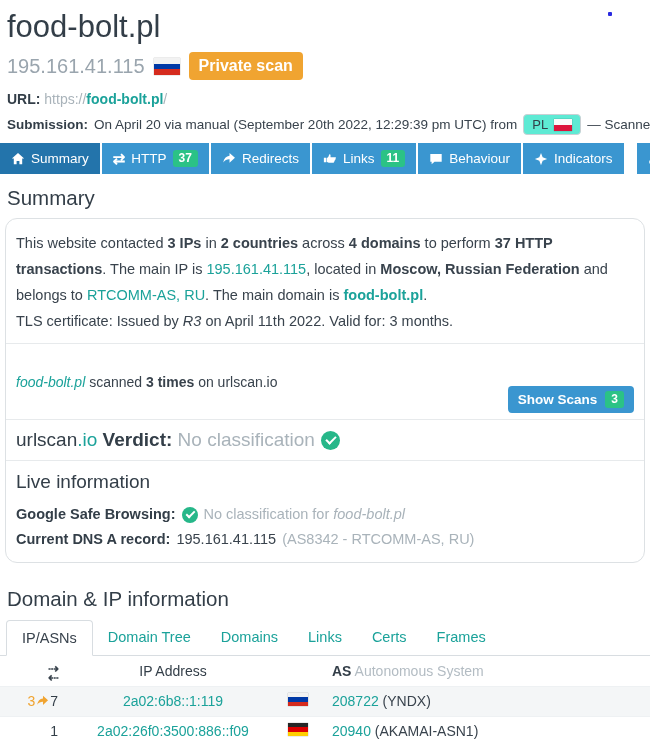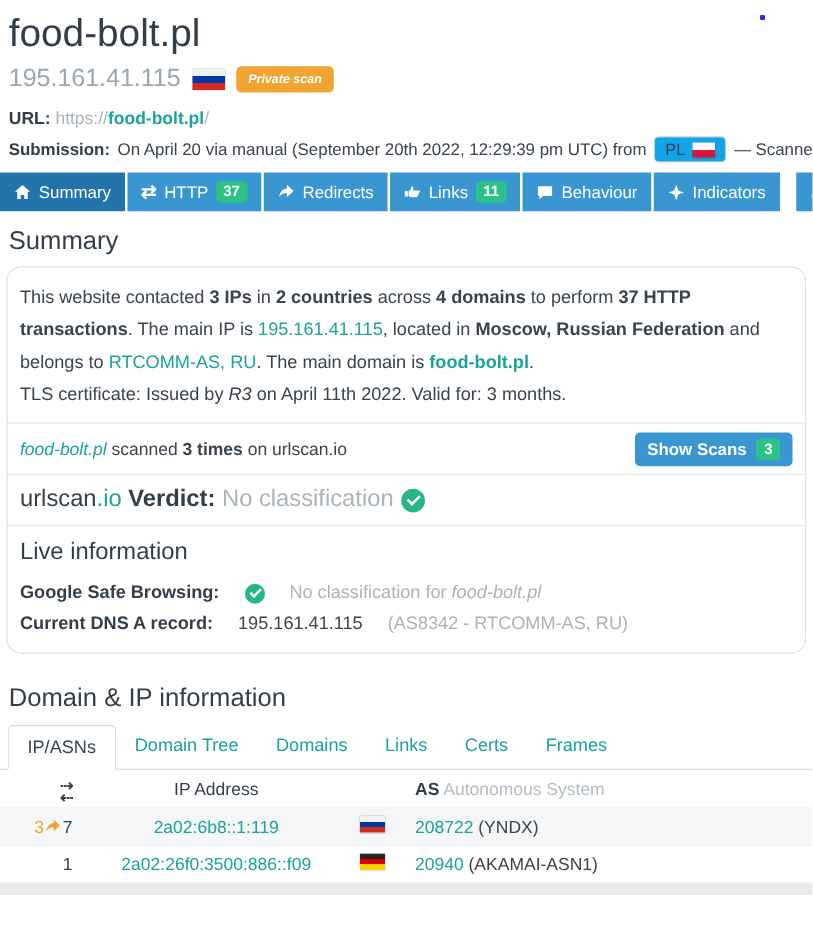--- a/index.html
+++ b/index.html
@@ -18,56 +18,56 @@
 
   
   .page { padding-top:2px; }
   h1.title { font-size:31px; font-weight:500; color:#333e48; margin:6px 0 0 7px; line-height:37px; }
   .subtitle { display:flex; align-items:center; gap:9px; margin:7px 0 0 7px; font-size:20px; color:#9aa5ae; }
   .flag { display:inline-block; box-shadow:0 0 1px rgba(0,0,0,.45); flex:none; }
   .flag.lg{ width:26px; height:17px; } .flag.sm{ width:18px; height:12px; } .flag.tbl{ width:20px; height:13px; }
   .flag.ru{ background:linear-gradient(to bottom,#f2f2f2 0 33%,#0039a6 33% 66%,#d52b1e 66% 100%); }
   .flag.de{ background:linear-gradient(to bottom,#262626 0 33%,#dd0000 33% 66%,#ffce00 66% 100%); }
   .flag.pl{ background:linear-gradient(to bottom,#fafafa 0 50%,#dc143c 50% 100%); }
-  .private-badge { background:#f0a431; color:#fff; font-size:10px; font-weight:700; padding:5px 10px; border-radius:4px;font-style:italic; }
+  .private-badge { background:#f0a431; color:#fff; font-size:16px; font-weight:700; padding:5px 10px; border-radius:4px; }
   .url-line { margin:11px 0 0 7px; font-size:14px; }
   .url-line .label { font-weight:700; color:#333e48; }
   .url-line .domain { font-weight:700; }
   .submission-line { margin:7px 0 0 7px; font-size:13.5px; display:flex; align-items:center; gap:6px; white-space:nowrap; }
   .submission-line .label { font-weight:700; color:#333e48; }
-  .country-pill { border:1px solid #c9d0d4; border-radius:4px; padding:2px 8px; display:inline-flex; align-items:center; gap:6px; font-size:13px; color:#333e48; background:#0ea5e9; }
+  .country-pill { border:1px solid #c9d0d4; border-radius:4px; padding:2px 8px; display:inline-flex; align-items:center; gap:6px; font-size:13px; color:#333e48; background:#5eead4; }
 
   
   .tabbar { display:flex; margin-top:8px; height:31px; width:650px; }
   .tab { background:#3a96d0; color:#fff; font-size:13.5px; display:flex; align-items:center; gap:6px; padding:0 11px; margin-right:2px; cursor:pointer; flex:none; }
   .tab.active { background:#2374ab; }
   .tab .tbadge { background:#2bc286; color:#fff; border-radius:3px; padding:2px 6px; font-size:12px; font-weight:700; line-height:13px; }
   .tab.gap { margin-left:11px; }
   .ticon { width:14px; height:14px; flex:none; }
   .ticon.txt { width:auto; height:auto; font-size:15px; font-weight:700; line-height:14px; }
 
   h2.section { font-size:20.5px; font-weight:500; color:#333e48; margin:12px 0 0 7px; line-height:24px; }
 
   
   .panel { border:1px solid #dde1e4; border-radius:12px; margin:8px 5px 0; background:#fff; }
   .panel .divider { border-top:1px solid #e7eaec; height:0; }
   .para { padding:11px 10px 9px; font-size:14.5px; line-height:26px; color:#39434d; }
   .scanned-row { display:flex; align-items:center; padding:6px 10px; font-size:14px; min-height:40px; }
-  .show-scans { margin-left:auto; background:#3a96d0; border:none; color:#fff; font-family:inherit; font-size:13.5px; font-weight:700; padding:5px 10px; border-radius:4px; display:inline-flex; align-items:center; gap:8px; cursor:pointer; }
+  .show-scans { margin-left:auto; background:#3a96d0; border:none; color:#fff; font-family:inherit; font-size:13.5px; font-weight:700; padding:5px 10px; border-radius:4px; display:inline-flex; align-items:center; gap:8px; cursor:pointer;margin-top:36px; }
   .show-scans .tbadge { background:#2bc286; border-radius:3px; padding:2px 6px; font-size:12px; line-height:13px; }
   .verdict-row { padding:9px 10px; font-size:19px; display:flex; align-items:center; gap:6px; }
   .verdict-row .brand { color:#333e48; }
   .verdict-row .verdict-label { font-weight:600; color:#333e48; }
   .check { position:relative; display:inline-block; width:19px; height:19px; border-radius:50%; background:#26b789; flex:none; }
   .check::after { content:""; position:absolute; left:5px; top:5px; width:8px; height:4px; border-left:2px solid #fff; border-bottom:2px solid #fff; transform:rotate(-45deg); }
   .check.sm2 { width:16px; height:16px; }
   .check.sm2::after { left:4px; top:4px; width:7px; height:3px; }
   .live-block { padding:4px 10px 10px; }
   .live-block h3 { font-size:19px; font-weight:500; color:#333e48; margin:6px 0 9px; }
-  .live-line { font-size:14.5px; line-height:25px; display:flex; align-items:center; gap:20px; }
+  .live-line { font-size:14.5px; line-height:25px; display:flex; align-items:center; gap:6px; }
   .live-line .llabel { font-weight:700; color:#333e48; }
 
   
   .subtabs { display:flex; border-bottom:1px solid #d8dde1; margin-top:9px; padding-left:6px; }
   .subtab { font-size:14.5px; color:#1ba29a; padding:9px 15px; cursor:pointer; }
   .subtab.active { background:#fff; color:#39434d; border:1px solid #d8dde1; border-bottom:1px solid #fff; margin-bottom:-1px; border-radius:4px 4px 0 0; }
 
   table.iptable { width:650px; border-collapse:collapse; font-size:14px; }
   table.iptable th, table.iptable td { padding:0 4px; height:30px; font-weight:400; }
   .col-count { width:62px; text-align:right; }

